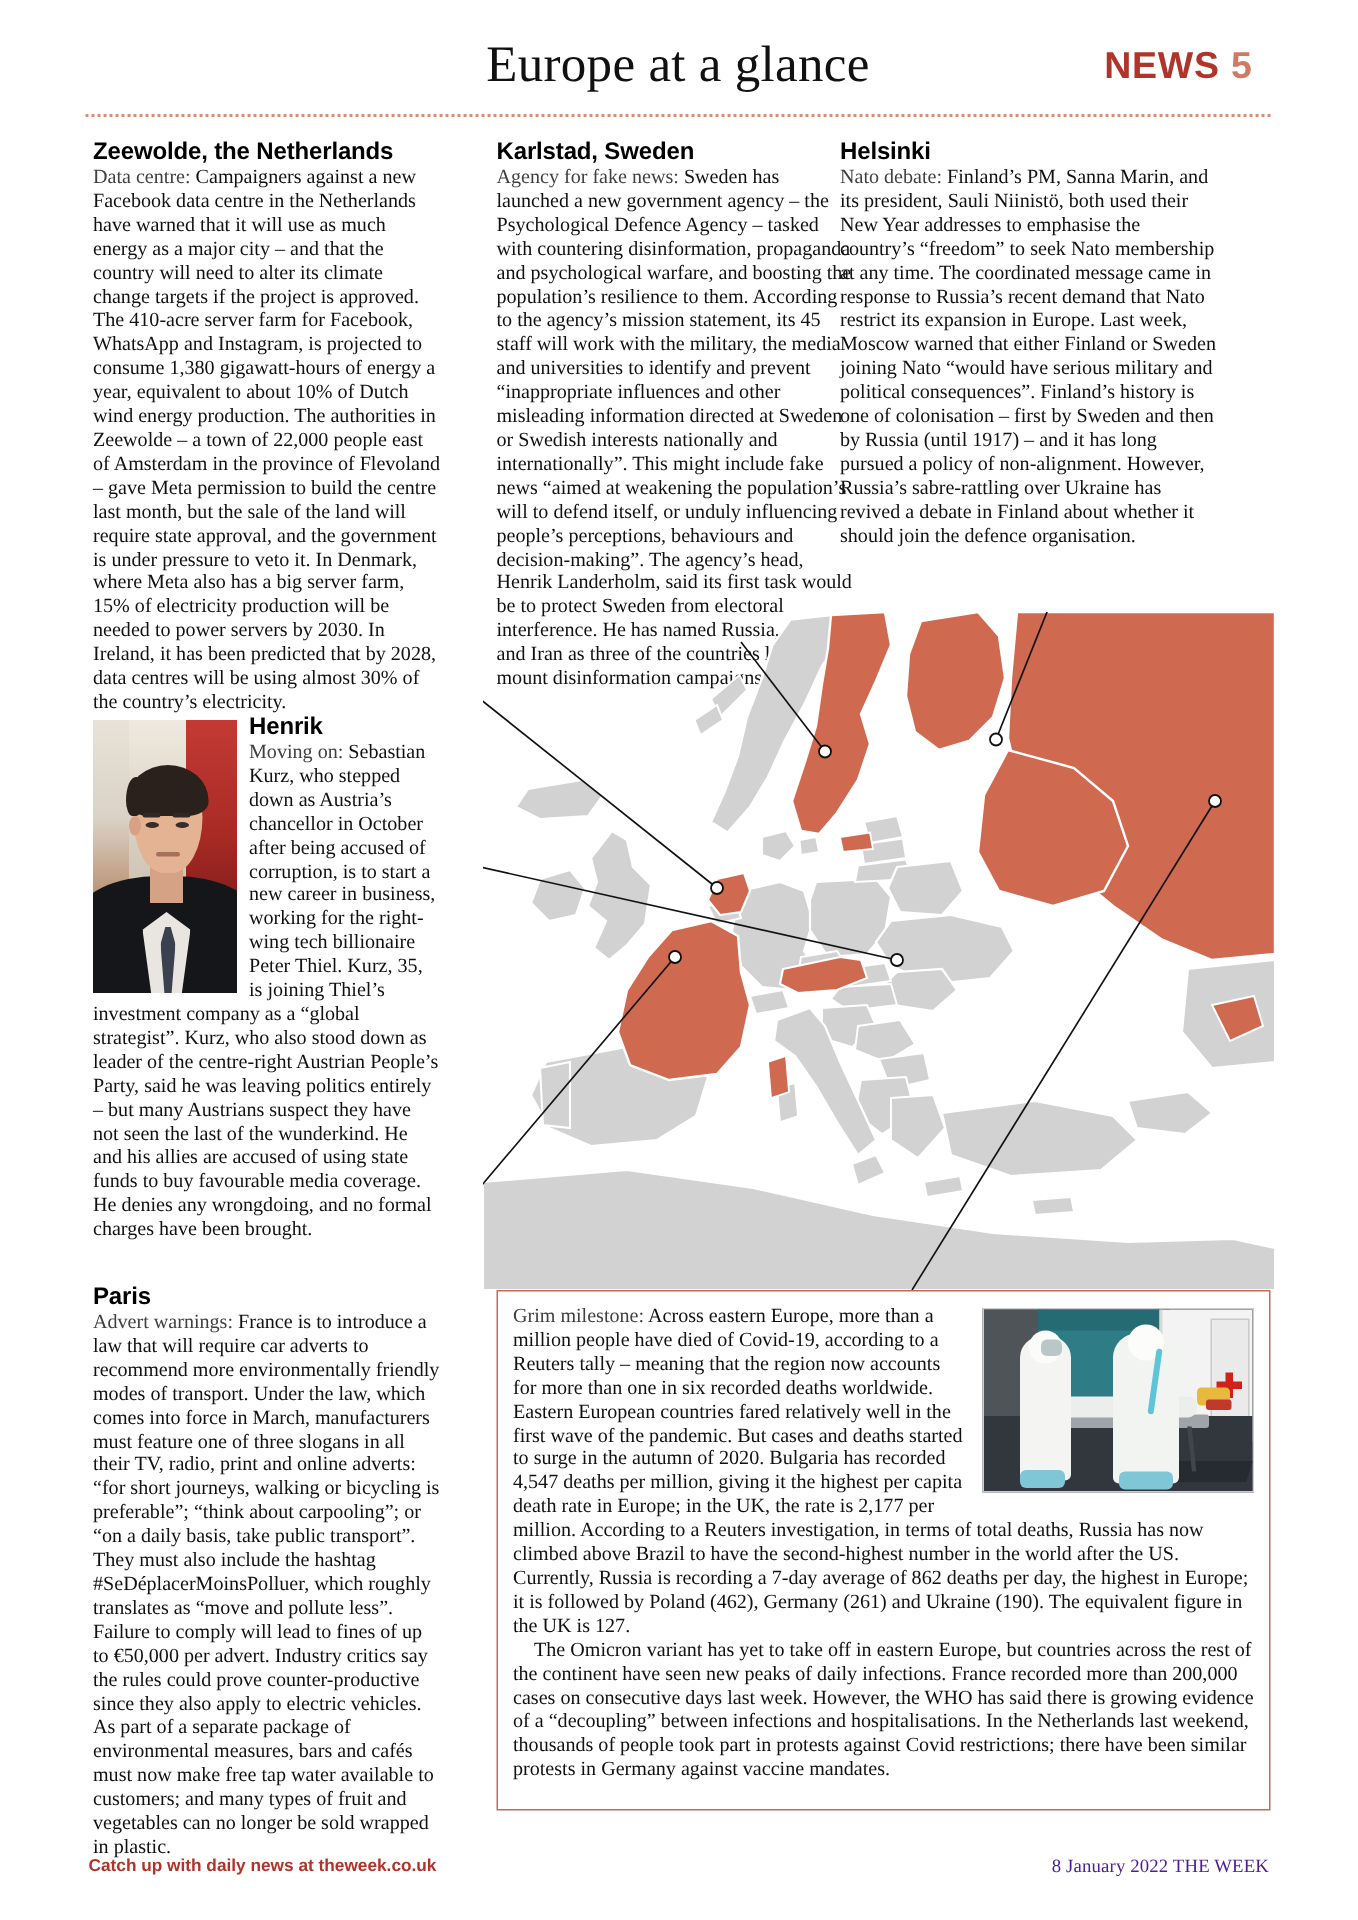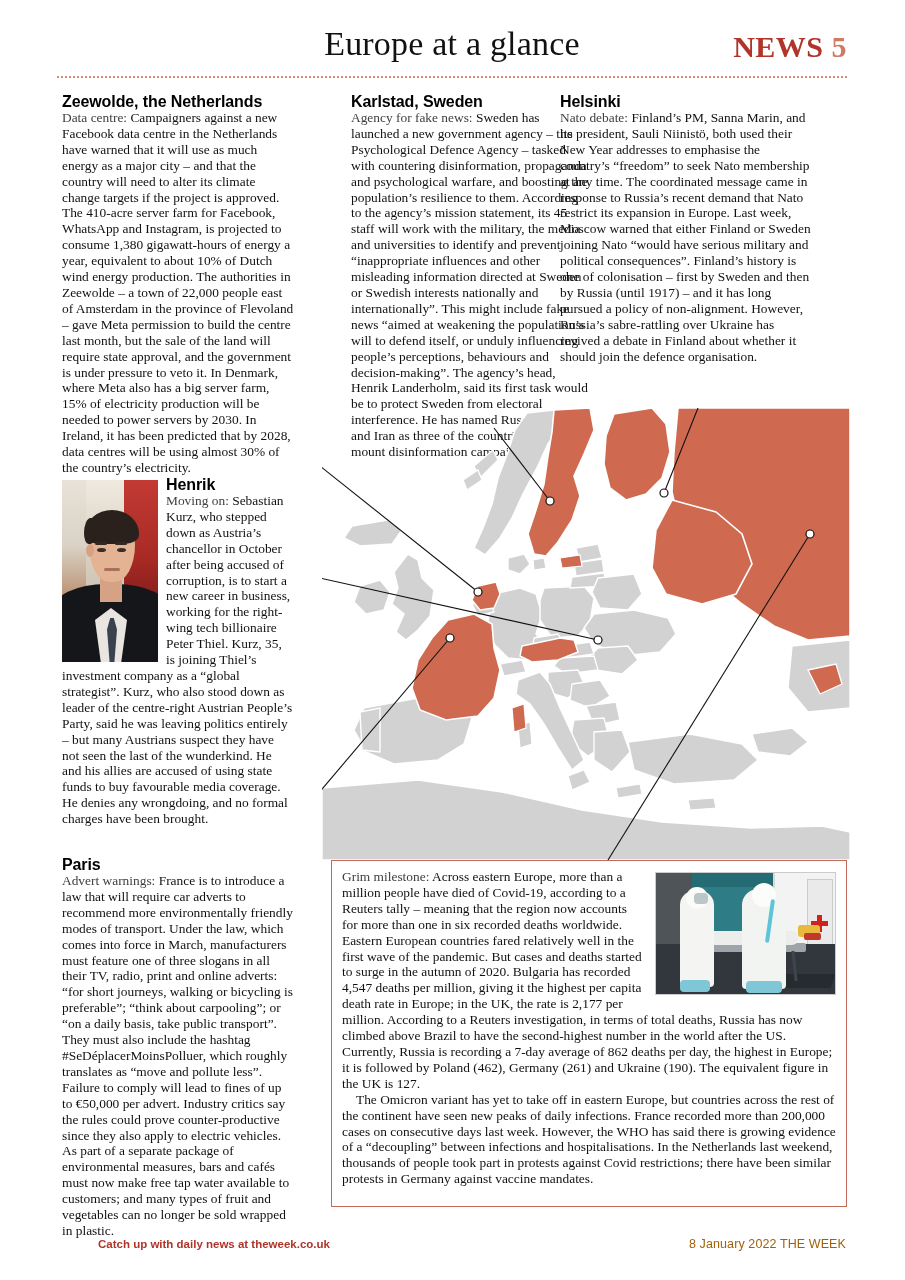--- a/index.html
+++ b/index.html
@@ -31,43 +31,43 @@
     width: 790px;
     text-align: center;
     font-family: "Liberation Serif", serif;
     font-size: 34px;
     line-height: 44px;
     letter-spacing: 0.2px;
     color: #111111;
   }
   .masthead-section {
     position: absolute;
-    right: 0; top: 8px;
-    font-family: Liberation Serif, serif;
-    font-size: 30px;
+    right: 12px; top: 8px;
+    font-family: Liberation Sans, sans-serif;
+    font-size: 25px;
     font-weight: 700;
     letter-spacing: 0.5px;
     color: #b0342a;
   }
   .masthead-section .pagenum {
     color: #cf7a63;
     font-weight: 700;
   }
   .rule-dotted {
     position: absolute;
     left: 57px; top: 76px;
     width: 790px;
     border-top: 2px dotted #d98b76;
     height: 0;
   }
 
   
   .col { position: absolute; }
   .col-1 { left: 62px; top: 95px; width: 232px; }
-  .col-2 { left: 351px; top: 95px; width: 240px; }
+  .col-2 { left: 331px; top: 95px; width: 240px; }
   .col-3 { left: 560px; top: 95px; width: 253px; }
 
   .kicker {
     font-family: "Liberation Sans", sans-serif;
     font-size: 16px;
     font-weight: 700;
     color: #000000;
     letter-spacing: -0.1px;
     margin: 0 0 1px 0;
     line-height: 14px;
@@ -299,28 +299,27 @@
   }
 
   
   .footer-left {
     position: absolute;
     left: 59px; top: 1238px;
     font-family: "Liberation Sans", sans-serif;
     font-size: 11.5px;
     font-weight: 700;
     color: #b0342a;
-    margin-left: 39px;
   }
   .footer-right {
     position: absolute;
     right: 59px; top: 1237px;
-    font-family: Liberation Sans, sans-serif;
+    font-family: Liberation Serif, serif;
     font-size: 12.5px;
-    color: #a16207;
+    color: #4c1d95;
     letter-spacing: 0.1px;
   }
 
   .clearfix::after { content: ""; display: block; clear: both; }
 </style>
 </head>
 <body>
 
 <div class="page">
 

